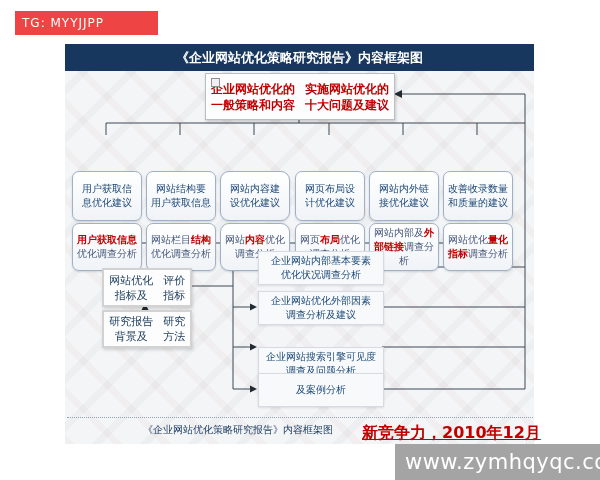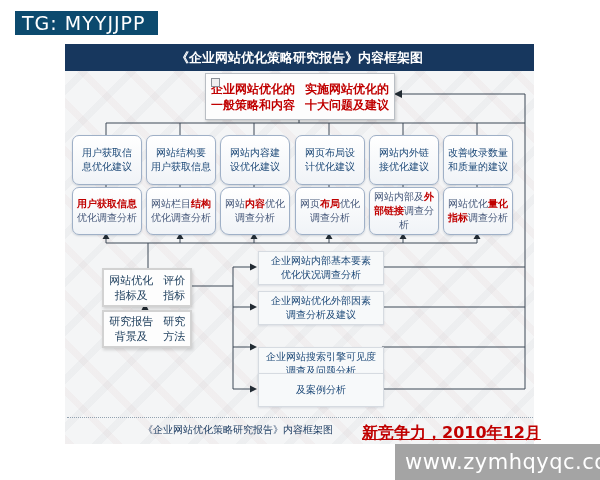--- a/index.html
+++ b/index.html
@@ -6,22 +6,22 @@
   body{
     width:600px;height:480px;position:relative;overflow:hidden;
     background:#ffffff;
     font-family:"DejaVu Sans","Liberation Sans",sans-serif;
   }
   .abs{position:absolute;}
 
   
   .tg-tag{
     left:15px;top:11px;width:136px;height:24px;
-    background:#0c4a6e;color:#ffffff;
-    font-size:19px;font-weight:500;line-height:24px;padding-left:7px;
+    background:#ef4444;color:#ffffff;
+    font-size:12px;font-weight:500;line-height:24px;padding-left:7px;
     letter-spacing:1px;
   }
 
   
   .panel{
     left:65px;top:44px;width:469px;height:400px;
     background:
       repeating-linear-gradient(45deg, rgba(170,90,90,0.045) 0 7px, rgba(0,0,0,0) 7px 34px),
       repeating-linear-gradient(-45deg, rgba(120,128,140,0.055) 0 7px, rgba(0,0,0,0) 7px 34px),
       #f4f5f6;
@@ -45,21 +45,21 @@
     position:absolute;left:5px;top:4px;width:7px;height:7px;
     border:1px solid #8a9097;background:#f0f0f0;
   }
 
   
   .rbox{
     border:1px solid #9fb0c7;border-radius:7px;
     background:linear-gradient(#ffffff,#f0f3f7);
     box-shadow:0 1px 2px rgba(40,60,90,0.18);
     display:flex;flex-direction:column;justify-content:center;align-items:center;
-    text-align:center;font-size:10px;line-height:14px;
+    text-align:center;font-size:10px;line-height:14px;margin-top:36px;
   }
   .row1{top:135px;height:48px;width:68px;color:#1d4978;}
   .row2{top:187px;height:46px;width:68px;color:#46587a;}
   .row2 .em{color:#c00000;font-weight:bold;}
   .c1{left:72px;} .c2{left:146px;} .c3{left:220px;border-radius:9px;} .c4{left:295px;} .c5{left:369px;} .c6{left:443px;}
 
   
   .gbox{
     left:102px;width:86px;
     background:#fdfdfd;border:2px solid #d2d2d2;

